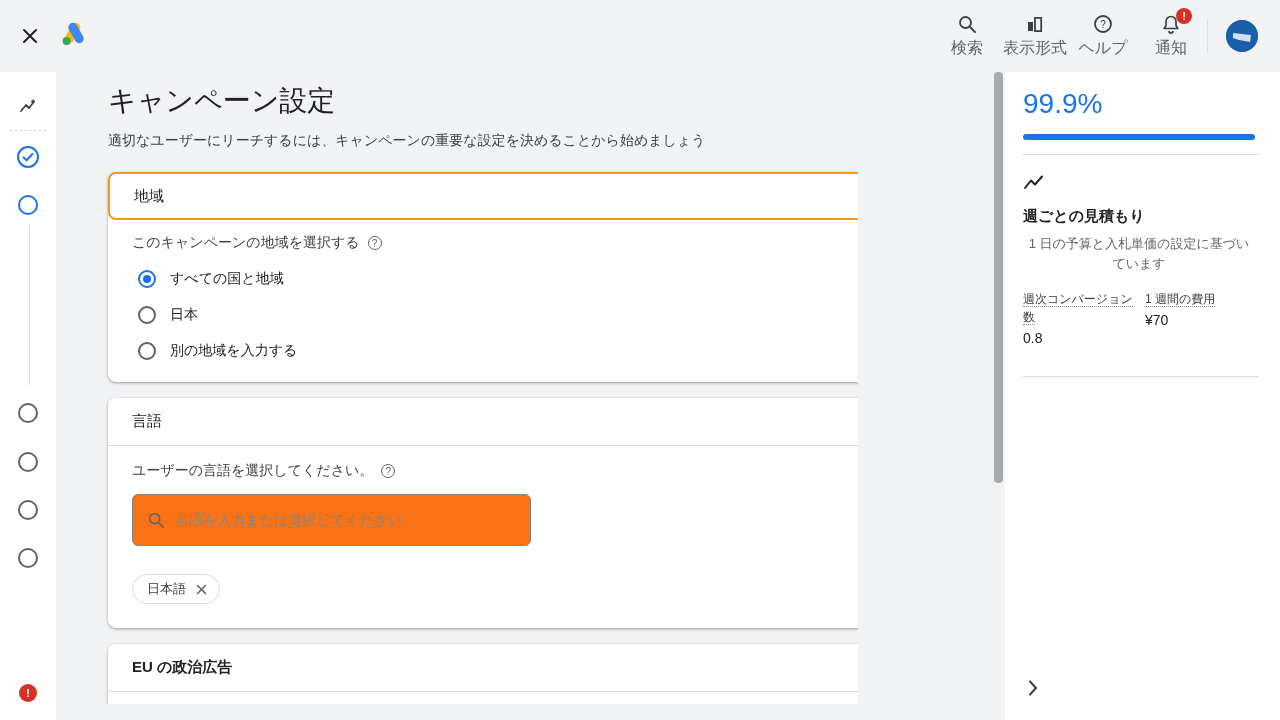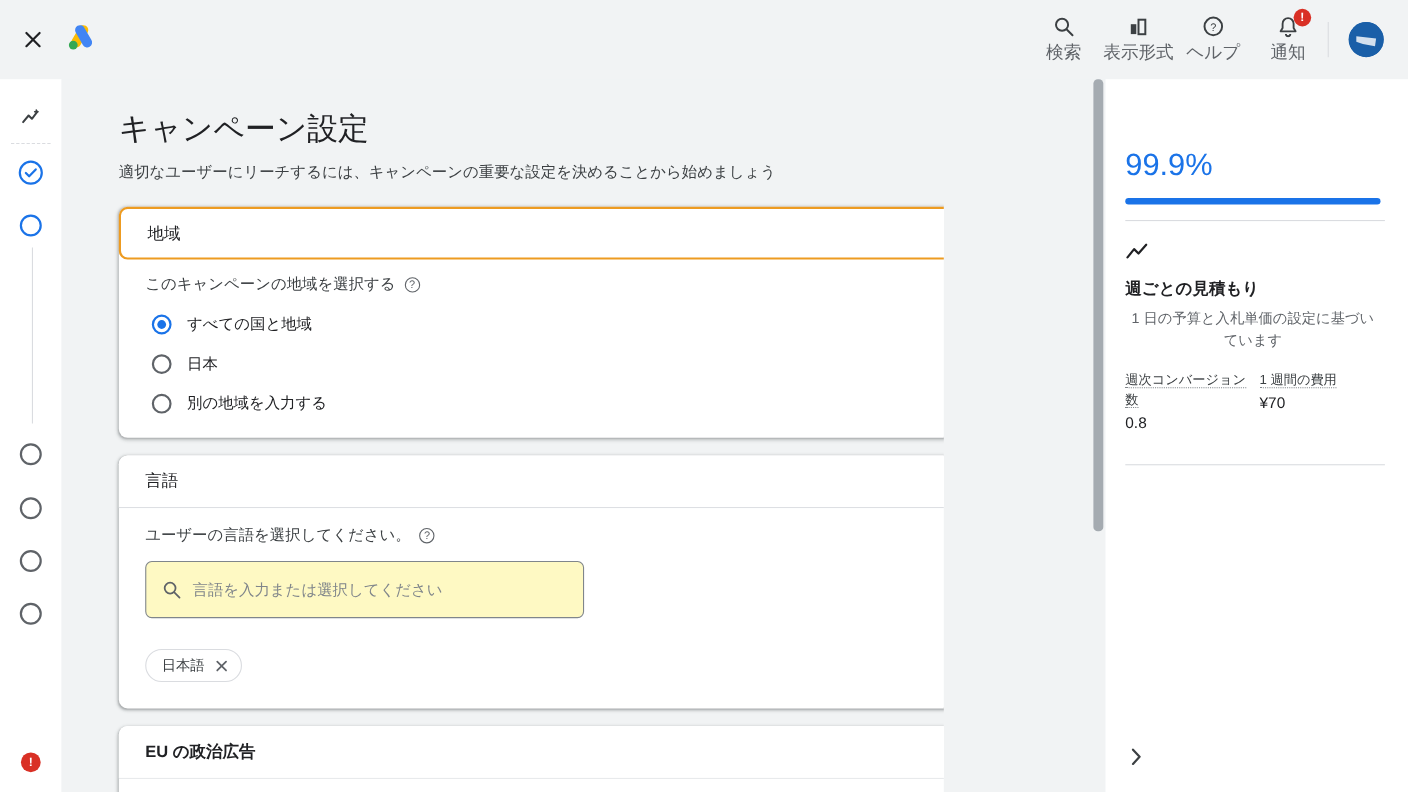--- a/index.html
+++ b/index.html
@@ -20,21 +20,21 @@
   
   .left-rail { position:absolute; left:0; top:72px; width:56px; height:648px; background:#fff; }
   .rail-item { position:absolute; left:50%; transform:translate(-50%,-50%); }
   .rail-dash { position:absolute; left:10px; right:10px; top:58px; border-top:1px dashed #dadce0; }
   .step-circle { width:20px; height:20px; border-radius:50%; border:2px solid #5f6368; background:#fff; }
   .step-circle.blue { border-color:#1a73e8; }
   .rail-line { position:absolute; left:29px; top:153px; width:1px; height:160px; background:#dadce0; }
   .error-badge { width:18px; height:18px; border-radius:50%; background:#d93025; color:#fff; font-size:11px; font-weight:bold; display:flex; align-items:center; justify-content:center; }
 
   
-  .main { position:absolute; left:56px; top:72px; width:802px; height:648px; background:#f1f3f4; overflow:hidden; }
+  .main { position:absolute; left:56px; top:56px; width:802px; height:648px; background:#f1f3f4; overflow:hidden; }
   .page-title { margin:26px 0 0 52px; font-size:28px; font-weight:400; color:#202124; }
   .page-subtitle { margin:12px 0 0 52px; font-size:14px; color:#3c4043; }
 
   .card { width:839px; margin-left:52px; background:#fff; border-radius:8px; box-shadow:0 1px 2px rgba(60,64,67,.3), 0 1px 3px 1px rgba(60,64,67,.15); }
   .card-header { height:48px; display:flex; align-items:center; justify-content:space-between; padding:0 24px; cursor:pointer; background:#fff; border-radius:8px 8px 0 0; }
   .card-header .card-title { font-size:15px; color:#202124; }
   .card-header.focused { border:2px solid #ED9B21; border-radius:8px; position:relative; z-index:2; }
   .card-header.plain { border-bottom:1px solid #dadce0; }
   .chev { color:#3c4043; }
 
@@ -44,35 +44,35 @@
   .qmark { width:14px; height:14px; border:1px solid #5f6368; border-radius:50%; font-size:10px; color:#5f6368; display:inline-flex; align-items:center; justify-content:center; flex:0 0 auto; }
   .qmark::after { content:"?"; }
   .radio-row { display:flex; align-items:center; gap:14px; margin-top:18px; margin-left:6px; cursor:pointer;text-align:right; }
   .radio { width:18px; height:18px; border-radius:50%; border:2px solid #5f6368; background:#fff; flex:0 0 auto; position:relative; }
   .radio.checked { border-color:#1a73e8; }
   .radio.checked::after { content:""; position:absolute; left:3px; top:3px; width:8px; height:8px; border-radius:50%; background:#1a73e8; }
   .radio-label { font-size:14px; color:#202124; }
 
   .card-lang { margin-top:16px; }
   .card-lang .card-body { padding:16px 24px 24px 24px; }
-  .search-box { margin-top:14px; width:399px; height:52px; border:1px solid #80868b; border-radius:6px; display:flex; align-items:center; padding:0 14px; gap:10px; background:#fef9c3; }
+  .search-box { margin-top:14px; width:399px; height:52px; border:1px solid #80868b; border-radius:6px; display:flex; align-items:center; padding:0 14px; gap:10px; background:#f97316; }
   .search-box input { border:none; outline:none; flex:1; font-size:14px; font-family:"Liberation Sans",sans-serif; color:#202124; background:transparent; }
   .search-box input::placeholder { color:#80868b; }
   .chip { margin-top:28px; display:inline-flex; align-items:center; gap:10px; height:30px; padding:0 12px 0 14px; border:1px solid #dadce0; border-radius:15px; font-size:13px; color:#3c4043; background:#fff; cursor:default; }
   .chip .chip-x { color:#5f6368; cursor:pointer; }
 
   .card-eu { margin-top:16px; border-radius:8px 8px 0 0; }
   .card-eu .card-body { height:19px; }
 
   
   .scrollbar { position:absolute; left:994px; top:72px; width:9px; height:411px; background:#a5abb1; border-radius:4px; }
 
   
   .right-panel { position:absolute; left:1005px; top:72px; width:275px; height:648px; background:#fff; }
-  .rp-inner { padding:16px 20px 0 18px;margin-top:46px; }
+  .rp-inner { padding:16px 20px 0 18px; }
   .score-value { font-size:28px; color:#1a73e8; font-weight:400; }
   .score-bar { margin-top:14px; width:232px; height:6px; border-radius:3px; background:#1a73e8; }
   .score-label-row { margin-top:16px; display:flex; align-items:center; gap:6px; font-size:13px; color:#3c4043; }
   .rp-divider { margin-top:14px; width:236px; border-top:1px solid #dadce0; }
   .trend-wrap { margin-top:18px; color:#202124; }
   .est-title { margin-top:14px; font-size:15px; font-weight:bold; color:#202124; }
   .est-sub { margin-top:8px; font-size:13px; color:#5f6368; line-height:1.55; width:232px;text-align:center; }
   .stats { margin-top:16px; display:grid; grid-template-columns:118px 118px; column-gap:4px; row-gap:16px; width:240px; }
   .stat-label { font-size:12px; color:#3c4043; line-height:1.5; }
   .stat-label span { border-bottom:1px dotted #80868b; }

